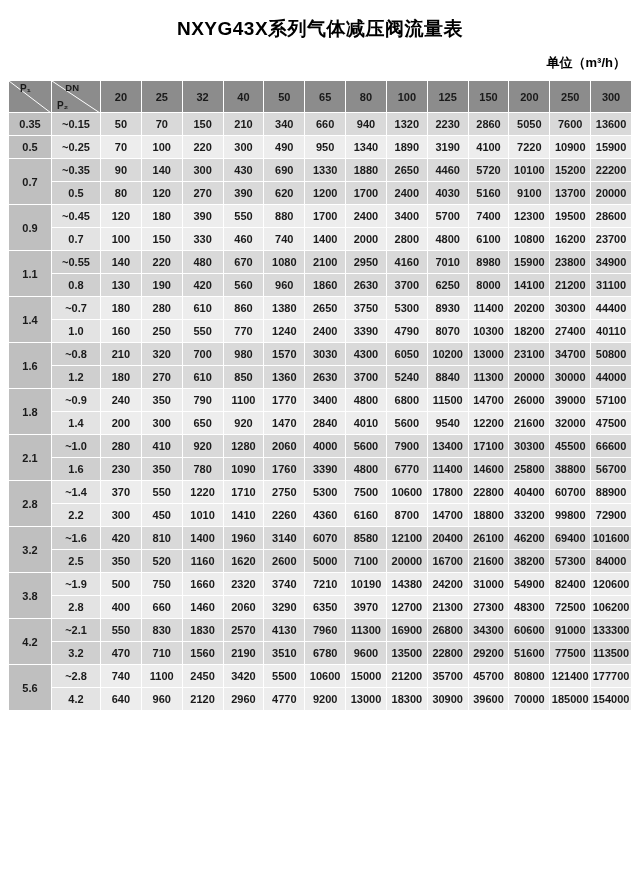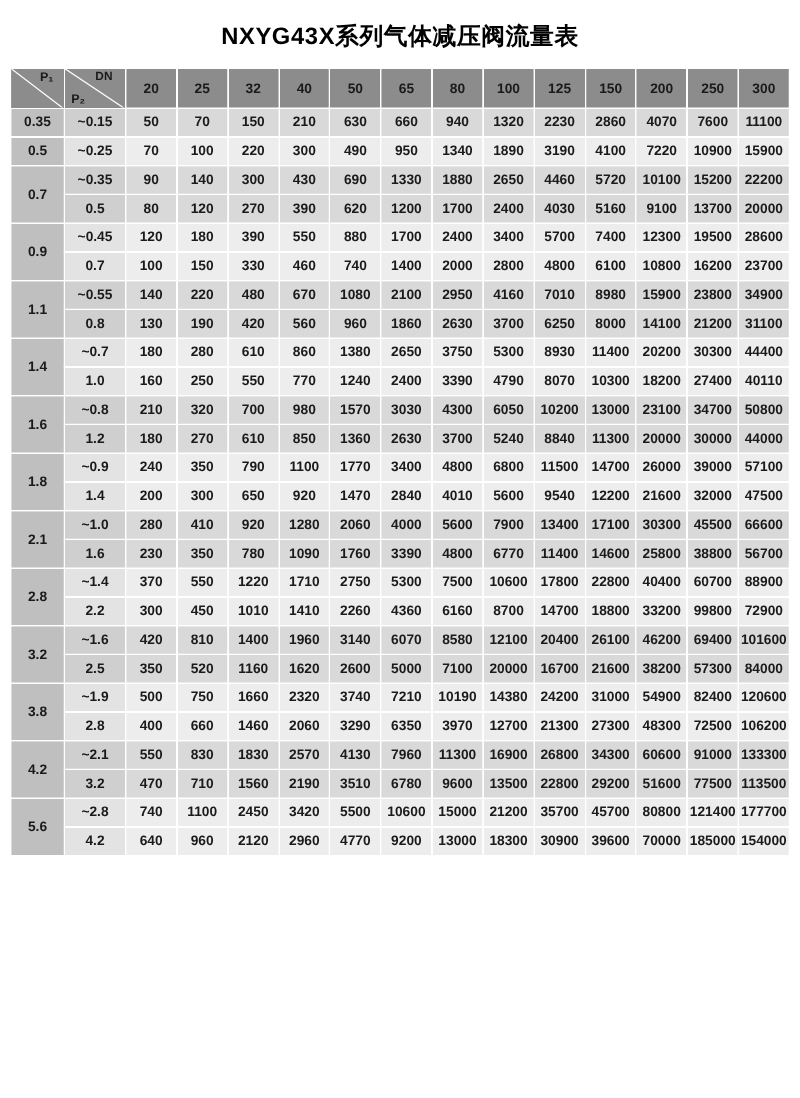--- a/index.html
+++ b/index.html
@@ -68,34 +68,34 @@
     background: #8c8c8c;
     color: #fff;
     padding: 0;
   }
   .corner .diag {
     position: absolute;
     left: 0; top: 0; right: 0; bottom: 0;
   }
   .corner .p1 {
     position: absolute;
-    left: 23px;
+    left: 11px;
     top: 2px;
     font-size: 10px;
   }
   .corner .p2 {
     position: absolute;
     left: 5px;
     bottom: 1px;
     font-size: 10px;
     margin-top: 32px;
   }
   .corner .dn {
     position: absolute;
-    right: 10px;
+    right: 21px;
     top: 1px;
     font-size: 9.5px;
   }
   
   .band-a td { background: #d9d9d9; }
   .band-b td { background: #ededed; }
   .p1cell {
     background: #bfbfbf !important;
     font-size: 11.5px;
   }
@@ -104,20 +104,21 @@
   .col-p1 { width: 42px; }
   .col-p2 { width: 48px; }
 </style>
 </head>
 <body>
 
 <div class="page">
 
   <div class="title">NXYG43X系列气体减压阀流量表</div>
 
+  <div class="unit-line">单位（m³/h）</div>
 
   <div class="table-wrap">
     <table class="flow">
       <thead>
         <tr class="hdr">
           <th class="corner col-p1">
             <svg class="diag" viewBox="0 0 42 32" preserveAspectRatio="none">
               <line x1="0" y1="0" x2="42" y2="32" stroke="#ffffff" stroke-width="1"></line>
             </svg>
             <span class="p1">P₁</span>
@@ -147,29 +148,29 @@
       </thead>
       <tbody>
 
       <tr class="band-a">
             <td class="p1cell col-p1" rowspan="1">0.35</td>
             <td class="p2cell-a col-p2">~0.15</td>
             <td>50</td>
             <td>70</td>
             <td>150</td>
             <td>210</td>
-            <td>630</td>
+            <td>340</td>
             <td>660</td>
             <td>940</td>
             <td>1320</td>
             <td>2230</td>
             <td>2860</td>
-            <td>4070</td>
+            <td>5050</td>
             <td>7600</td>
-            <td>11100</td>
+            <td>13600</td>
           </tr>
           <tr class="band-b">
             <td class="p1cell col-p1" rowspan="1">0.5</td>
             <td class="p2cell-b col-p2">~0.25</td>
             <td>70</td>
             <td>100</td>
             <td>220</td>
             <td>300</td>
             <td>490</td>
             <td>950</td>

